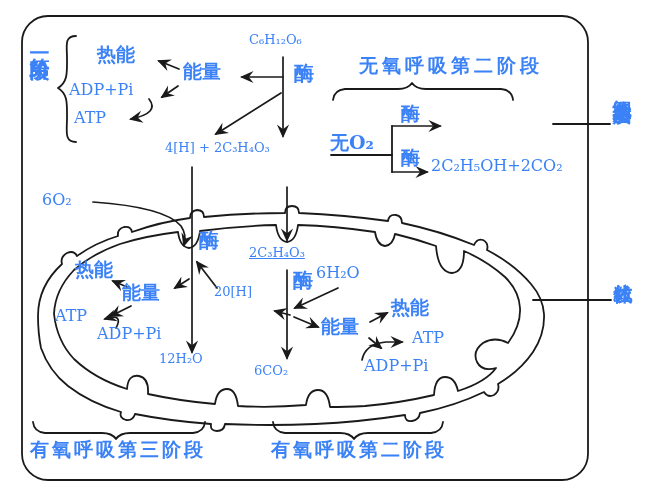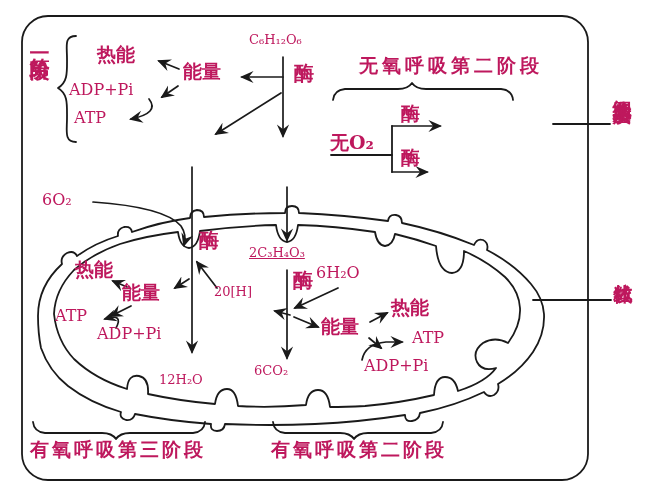--- a/index.html
+++ b/index.html
@@ -1,18 +1,18 @@
 <!DOCTYPE html>
 <html><head>
 <meta charset="utf-8">
 <style>
   html,body{margin:0;padding:0;background:#fff;}
   #stage{
     position:relative;width:667px;height:500px;background:#ffffff;
-    font-family:"DejaVu Serif","Liberation Serif",serif;color:#be185d;overflow:hidden;
+    font-family:"DejaVu Serif","Liberation Serif",serif;color:#3b82f6;overflow:hidden;
   }
   #diagram-svg{position:absolute;left:0;top:0;}
   .txt{position:absolute;white-space:nowrap;line-height:1.05;}
   .fm{font-family:"DejaVu Serif","Liberation Serif",serif;font-weight:400;font-size:16px;}
   .fm20{font-size:13px;}
   .cn{font-family:"DejaVu Serif","Liberation Serif",serif;font-weight:700;font-size:19px;}
   .vert{writing-mode:vertical-rl;text-orientation:upright;letter-spacing:1px;}
   .ls4{letter-spacing:4px;}
   .ls3{letter-spacing:3px;}
 </style>
@@ -106,38 +106,40 @@
   </svg>
 
   <div class="txt cn vert" style="left:29px;top:42px;font-size:20px;">第一阶段</div>
   <div class="txt cn" style="left:97px;top:45px;">热能</div>
   <div class="txt cn" style="left:183px;top:62px;">能量</div>
   <div class="txt fm" style="left:69px;top:82px;">ADP+Pi</div>
   <div class="txt fm" style="left:74px;top:110px;">ATP</div>
   <div class="txt fm fm20" style="left:249px;top:33px;">C₆H₁₂O₆</div>
   <div class="txt cn" style="left:294px;top:63px;font-size:20px;">酶</div>
   <div class="txt cn ls4" style="left:359px;top:56px;">无氧呼吸第二阶段</div>
+  <div class="txt fm fm20" style="left:165px;top:141px;">4[H] + 2C₃H₄O₃</div>
   <div class="txt cn" style="left:330px;top:133px;">无O₂</div>
   <div class="txt cn" style="left:401px;top:104px;">酶</div>
   <div class="txt cn" style="left:401px;top:148px;">酶</div>
+  <div class="txt fm" style="left:431px;top:158px;">2C₂H₅OH+2CO₂</div>
 
   <div class="txt cn vert" style="left:612px;top:85px;">细胞质基质</div>
   <div class="txt cn vert" style="left:613px;top:268px;">线粒体</div>
 
   <div class="txt fm" style="left:42px;top:192px;">6O₂</div>
   <div class="txt cn" style="left:199px;top:230px;font-size:20px;">酶</div>
   <div class="txt fm fm20" style="left:249px;top:246px;text-decoration:underline;">2C₃H₄O₃</div>
   <div class="txt cn" style="left:293px;top:270px;font-size:20px;">酶</div>
   <div class="txt fm" style="left:316px;top:265px;">6H₂O</div>
   <div class="txt fm fm20" style="left:214px;top:285px;">20[H]</div>
   <div class="txt cn" style="left:75px;top:260px;">热能</div>
   <div class="txt cn" style="left:122px;top:283px;">能量</div>
   <div class="txt fm" style="left:55px;top:308px;">ATP</div>
   <div class="txt fm" style="left:97px;top:326px;">ADP+Pi</div>
-  <div class="txt fm fm20" style="left:159px;top:373px;">12H₂O</div>
+  <div class="txt fm fm20" style="left:159px;top:352px;">12H₂O</div>
   <div class="txt fm fm20" style="left:254px;top:364px;">6CO₂</div>
   <div class="txt cn" style="left:391px;top:298px;">热能</div>
   <div class="txt cn" style="left:321px;top:317px;">能量</div>
   <div class="txt fm" style="left:412px;top:330px;">ATP</div>
   <div class="txt fm" style="left:364px;top:358px;">ADP+Pi</div>
 
   <div class="txt cn ls3" style="left:271px;top:440px;">有氧呼吸第二阶段</div>
   <div class="txt cn ls3" style="left:30px;top:440px;">有氧呼吸第三阶段</div>
 
 </div>

